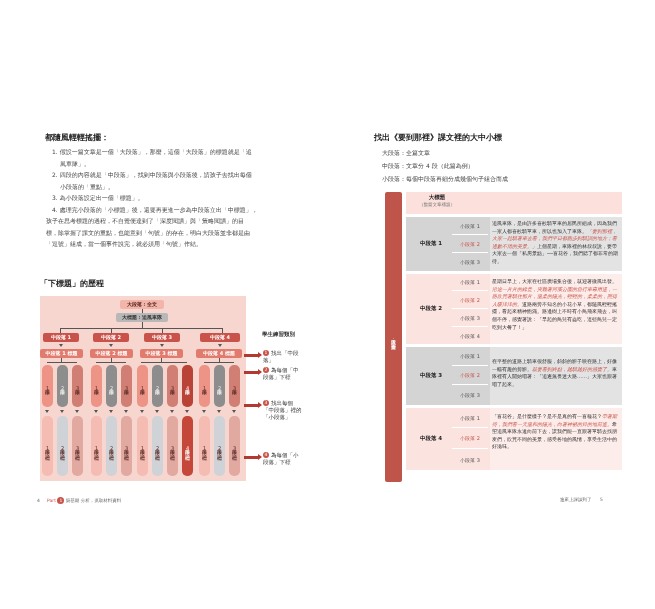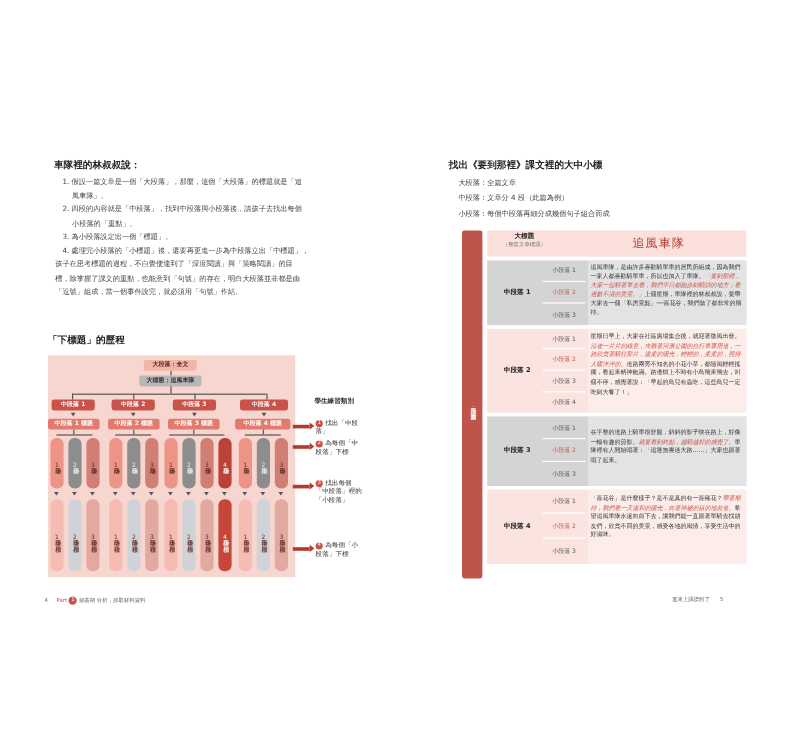--- a/index.html
+++ b/index.html
@@ -57,21 +57,21 @@
   .grp .sub.red { color: #c9534a; }
   .grp .txt { position: absolute; left: 86px; width: 128px; font-size: 5px; line-height: 7.6px; color: #333; }
   .grp .txt .red { color: #c9534a; font-family: "DejaVu Serif", serif; font-style: italic; }
   .grp .txtbg { position:absolute; left: 84px; width: 132px; top:0; height:100%; background: rgba(255,255,255,0.35); }
   .gap { position:absolute; left: 21px; width: 216px; height: 3px; background:#fff; }
 </style>
 </head>
 <body>
 
 <div class="page page-left">
-  <div class="heading" style="left:45px; top:132px;">車隊裡的林叔叔說：</div>
+  <div class="heading" style="left:45px; top:132px;">都隨風輕輕搖擺：</div>
   <div class="para" style="left:52px; top:146px;">
     <span class="ln">1. 假設一篇文章是一個「大段落」，那麼，這個「大段落」的標題就是「追</span>
     <span class="ln" style="padding-left:8px;">風車隊」。</span>
     <span class="ln">2. 四段的內容就是「中段落」，找到中段落與小段落後，請孩子去找出每個</span>
     <span class="ln" style="padding-left:8px;">小段落的「重點」。</span>
     <span class="ln">3. 為小段落設定出一個「標題」。</span>
     <span class="ln">4. 處理完小段落的「小標題」後，還要再更進一步為中段落立出「中標題」，</span>
     <span class="ln" style="margin-left:-6px;">孩子在思考標題的過程，不自覺便達到了「深度閱讀」與「策略閱讀」的目</span>
     <span class="ln" style="margin-left:-6px;">標，除掌握了課文的重點，也能意到「句號」的存在，明白大段落並非都是由</span>
     <span class="ln" style="margin-left:-6px;">「逗號」組成，當一個事件說完，就必須用「句號」作結。</span>
@@ -184,21 +184,20 @@
   </div>
 </div>
 
 <div class="tbl">
   <div class="tbl-side">大段落：全篇文章</div>
   <div class="tbl-head">
     <div class="lab">
       <span>大標題</span>
       <small>（整篇文章標題）</small>
     </div>
-    <div class="title">追風車隊</div>
   </div>
 
   <div class="gap" style="top:22px;"></div>
   <div class="grp gray" style="top:25px; height:54px;">
     <div class="mlabel" style="top:23px;">中段落 1</div>
     <div class="subs">
       <div class="sub" style="top:0; height:18px;">小段落 1</div>
       <div class="sub red" style="top:18px; height:18px;">小段落 2</div>
       <div class="sub" style="top:36px; height:18px; border-bottom:none;">小段落 3</div>
     </div>

